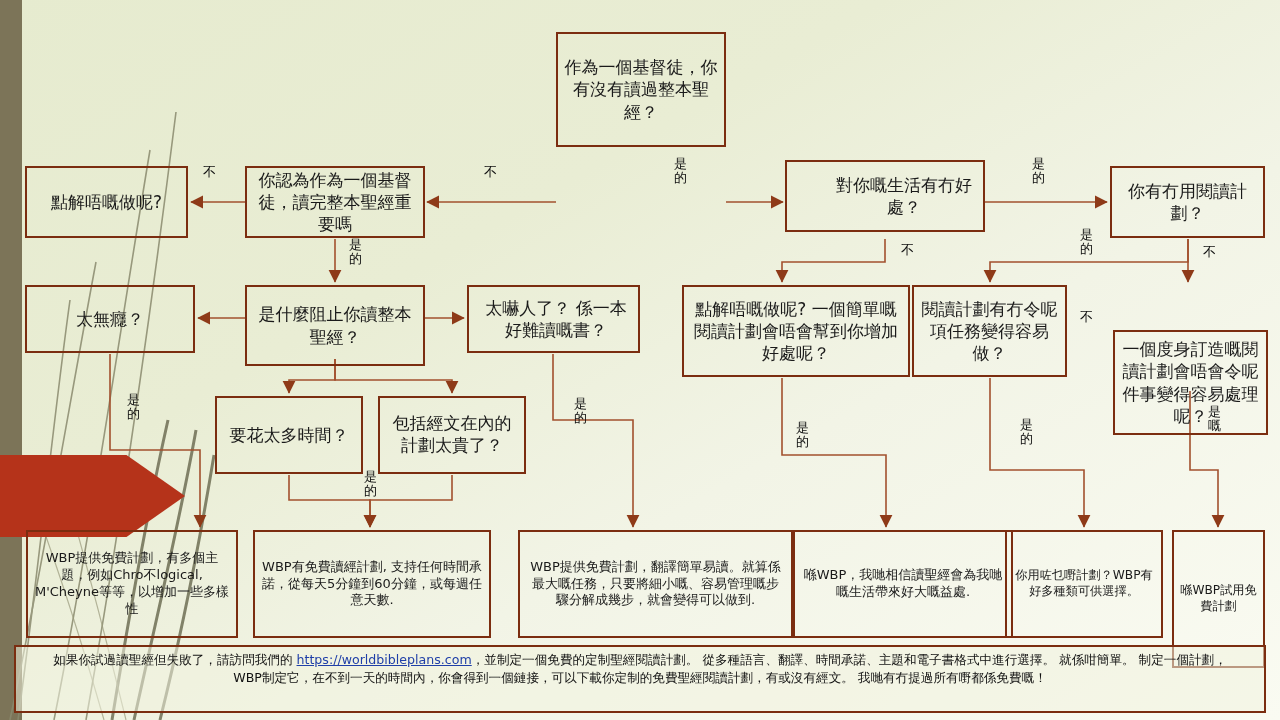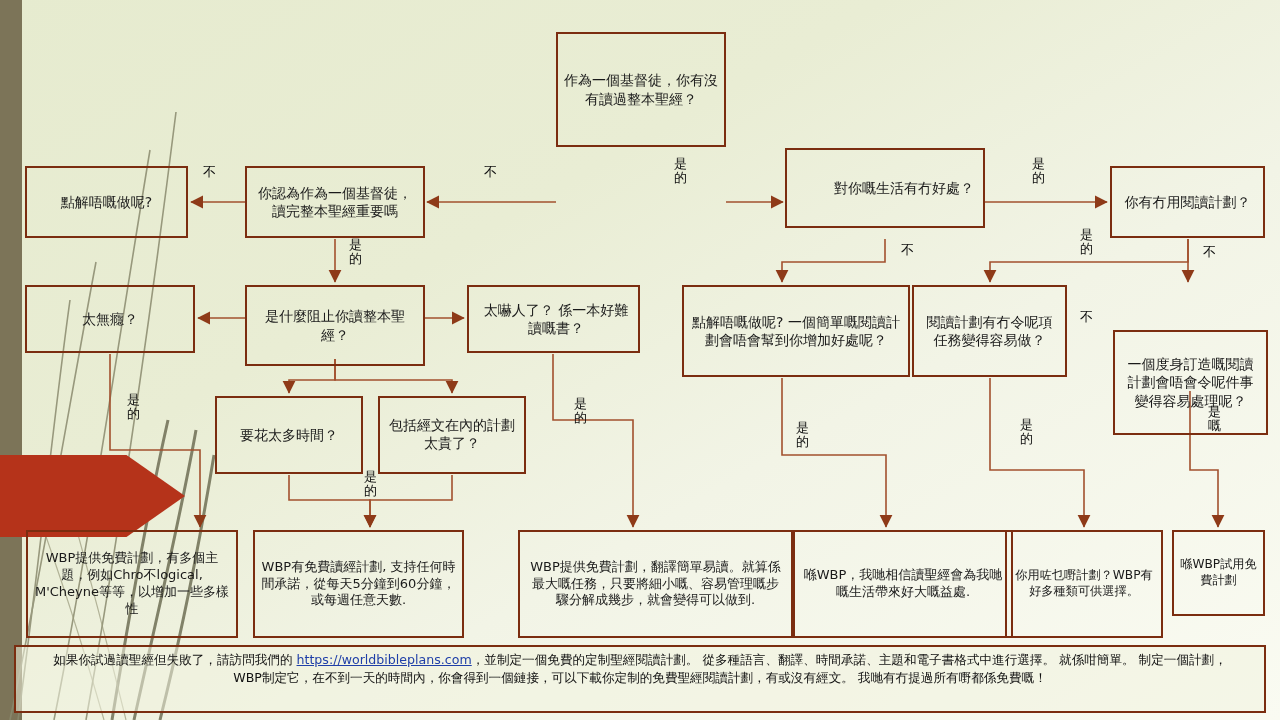--- a/index.html
+++ b/index.html
@@ -42,21 +42,21 @@
     display: flex;
     align-items: center;
     justify-content: center;
     text-align: center;
     color: #1a1a1a;
     line-height: 1.30;
     padding: 3px 6px;
   }
   .node span { display: block; width: 100%; }
 
-  .q  { font-size: 14px; }
+  .q  { font-size: 17px; }
   .ans{ font-size: 13.0px; }
   .ans-sm { font-size: 12.2px; }
 
   .edge-label {
     position: absolute;
     font-size: 13px;
     color: #111;
     line-height: 1.05;
     text-align: center;
     white-space: pre-line;
@@ -161,21 +161,21 @@
   </div>
 
   <div class="node q" style="left:25px; top:166px; width:163px; height:72px;">
     <span>點解唔嘅做呢?</span>
   </div>
 
   <div class="node q" style="left:245px; top:166px; width:180px; height:72px;">
     <span>你認為作為一個基督徒，讀完整本聖經重要嗎</span>
   </div>
 
-  <div class="node q" style="left:785px; top:148px; width:200px; height:80px;padding-left:44px;">
+  <div class="node q" style="left:785px; top:160px; width:200px; height:72px;padding-left:44px;">
     <span>對你嘅生活有冇好處？</span>
   </div>
 
   <div class="node q" style="left:1110px; top:166px; width:155px; height:72px;">
     <span>你有冇用閱讀計劃？</span>
   </div>
 
   <div class="node q" style="left:25px; top:285px; width:170px; height:68px;">
     <span>太無癮？</span>
   </div>
@@ -205,37 +205,37 @@
   </div>
 
   <div class="node q" style="left:378px; top:396px; width:148px; height:78px;font-family:Liberation Serif, serif;">
     <span>包括經文在內的計劃太貴了？</span>
   </div>
 
   <div class="node ans" style="left:26px; top:530px; width:212px; height:108px;">
     <span>WBP提供免費計劃，有多個主題，例如Chro不logical, M'Cheyne等等，以增加一些多樣性</span>
   </div>
 
-  <div class="node ans" style="left:253px; top:530px; width:211px; height:108px;">
+  <div class="node ans" style="left:253px; top:530px; width:238px; height:108px;">
     <span>WBP有免費讀經計劃, 支持任何時間承諾，從每天5分鐘到60分鐘，或每週任意天數.</span>
   </div>
 
   <div class="node ans" style="left:518px; top:530px; width:275px; height:108px;">
     <span>WBP提供免費計劃，翻譯簡單易讀。就算係最大嘅任務，只要將細小嘅、容易管理嘅步驟分解成幾步，就會變得可以做到.</span>
   </div>
 
   <div class="node ans" style="left:778px; top:530px; width:220px; height:108px;margin-left:15px;">
     <span>喺WBP，我哋相信讀聖經會為我哋嘅生活帶來好大嘅益處.</span>
   </div>
 
   <div class="node ans-sm" style="left:1005px; top:530px; width:158px; height:108px;">
     <span>你用咗乜嘢計劃？WBP有好多種類可供選擇。</span>
   </div>
 
-  <div class="node ans-sm" style="left:1172px; top:530px; width:93px; height:86px;">
+  <div class="node ans-sm" style="left:1172px; top:530px; width:93px; height:138px;">
     <span>喺WBP試用免費計劃</span>
   </div>
 
   <div class="edge-label" style="left:203px; top:165px;">不</div>
 
   <div class="edge-label" style="left:674px; top:157px;">是
 的</div>
 
   <div class="edge-label" style="left:484px; top:165px;">不</div>
 

